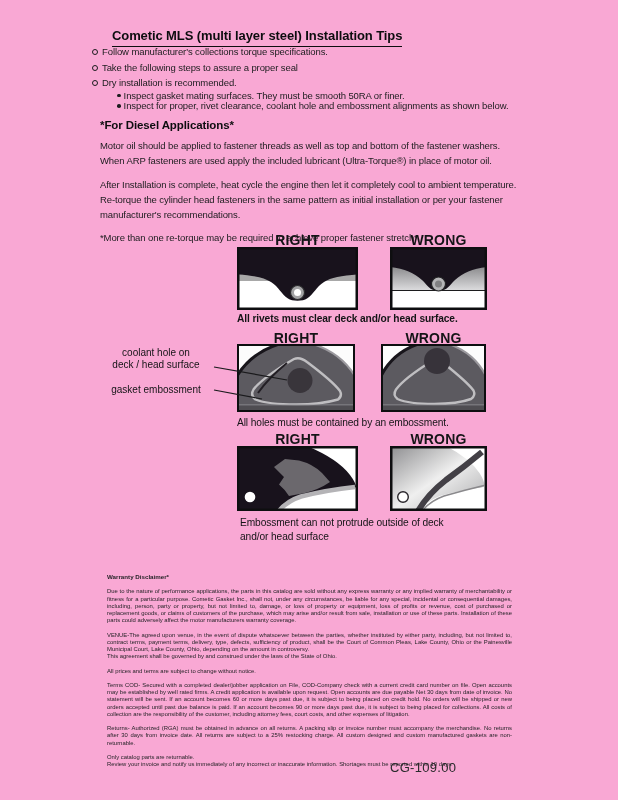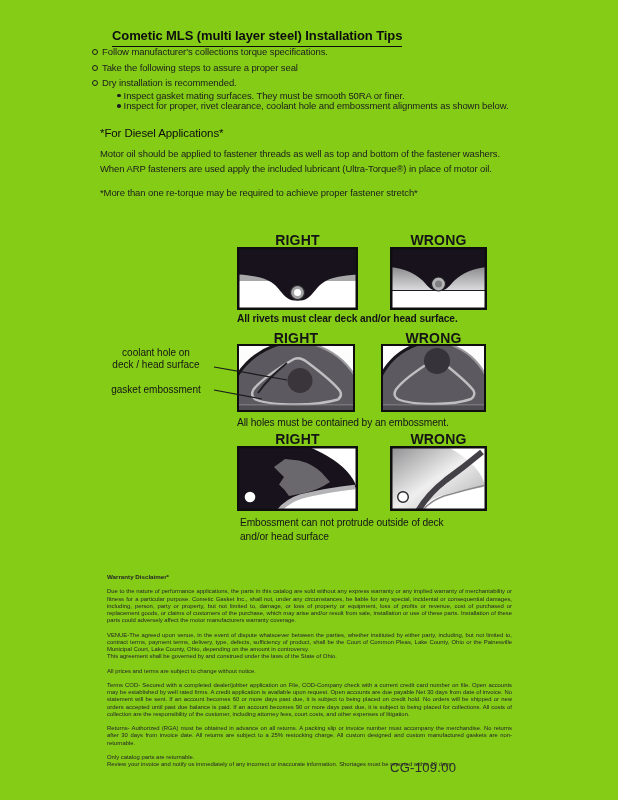--- a/index.html
+++ b/index.html
@@ -1,17 +1,17 @@
 <!DOCTYPE html>
 <html><head>
 <meta charset="utf-8">
 <style>
   html,body { margin:0; padding:0; background:#ffffff; }
   .page {
-    position:relative; width:618px; height:800px; background:#84cc16;
+    position:relative; width:618px; height:800px; background:#f9a8d4;
     font-family:"Liberation Sans", sans-serif; color:#1c1c1e; overflow:hidden;
   }
   
   .title-wrap { position:absolute; left:112px; top:26px; }
   .title {
     font-size:13px; font-weight:bold; color:#0d0d0f; letter-spacing:-0.1px;
     border-bottom:1.6px solid #0d0d0f; padding-bottom:2.5px; display:inline-block;
   }
   
   .tips { position:absolute; left:92px; top:44px; width:430px; font-size:9.5px; letter-spacing:-0.1px; }
@@ -20,21 +20,21 @@
     width:4px; height:4px; border:1px solid #1c1c1e; border-radius:50%;
     display:inline-block; margin:5px 4px 0 0; flex:0 0 auto;
   }
   .sub { margin-left:25px; line-height:10.6px; }
   .sub .f-dot {
     width:3.6px; height:3.6px; background:#1c1c1e; border-radius:50%;
     display:inline-block; margin:3px 3px 0 0; flex:0 0 auto;
   }
   
   .diesel { position:absolute; left:100px; top:118px; width:420px; font-size:9.5px; letter-spacing:-0.1px; line-height:15.2px; }
-  .diesel h2 { font-size:11.5px; font-weight:normal; margin:8px 0 5px 0; color:#0d0d0f; }
+  .diesel h2 { font-size:11.5px; font-weight:bold; margin:0 0 5px 0; color:#0d0d0f; }
   .diesel p { margin:0 0 8px 0; }
   
   .diag { position:absolute; }
   .diag-label { position:absolute; top:0; text-align:center; font-size:14px; font-weight:600; letter-spacing:0.2px; color:#141416; }
   .diag-caption { position:absolute; font-size:10.2px; letter-spacing:-0.1px; color:#141416; line-height:13.5px; }
   .dbox { position:absolute; }
   .side-label { position:absolute; left:0; width:112px; text-align:center; font-size:10px; line-height:12px; color:#141416; }
   .overlay { position:absolute; left:0; top:0; pointer-events:none; }
   
   .disclaimer { position:absolute; left:107px; top:573px; width:405px; font-size:5.9px; line-height:7.25px; color:#262428; }
@@ -73,20 +73,21 @@
       </div>
     <div class="b-line sub">
         <span class="f-dot"></span>
         <span>Inspect for proper, rivet clearance, coolant hole and embossment alignments as shown below.</span>
       </div>
   </div>
 
   <div class="diesel">
     <h2>*For Diesel Applications*</h2>
     <p>Motor oil should be applied to fastener threads as well as top and bottom of the fastener washers. When ARP fasteners are used apply the included lubricant (Ultra-Torque®) in place of motor oil.</p>
+    <p>After Installation is complete, heat cycle the engine then let it completely cool to ambient temperature. Re-torque the cylinder head fasteners in the same pattern as initial installation or per your fastener manufacturer's recommendations.</p>
     <p>*More than one re-torque may be required to achieve proper fastener stretch*</p>
   </div>
 
   <div class="diag" style="left:237px; top:232px; width:250px; height:100px;">
     <div class="diag-label" style="left:0; width:121px;">RIGHT</div>
     <div class="diag-label" style="left:153px; width:97px;">WRONG</div>
 
     <svg class="dbox" style="left:0; top:15px;" width="121" height="63" viewBox="0 0 121 63">
       <rect x="0" y="0" width="121" height="63" fill="#ffffff"></rect>
       <rect x="0" y="27.5" width="121" height="6.5" fill="#a8a8a8"></rect>

